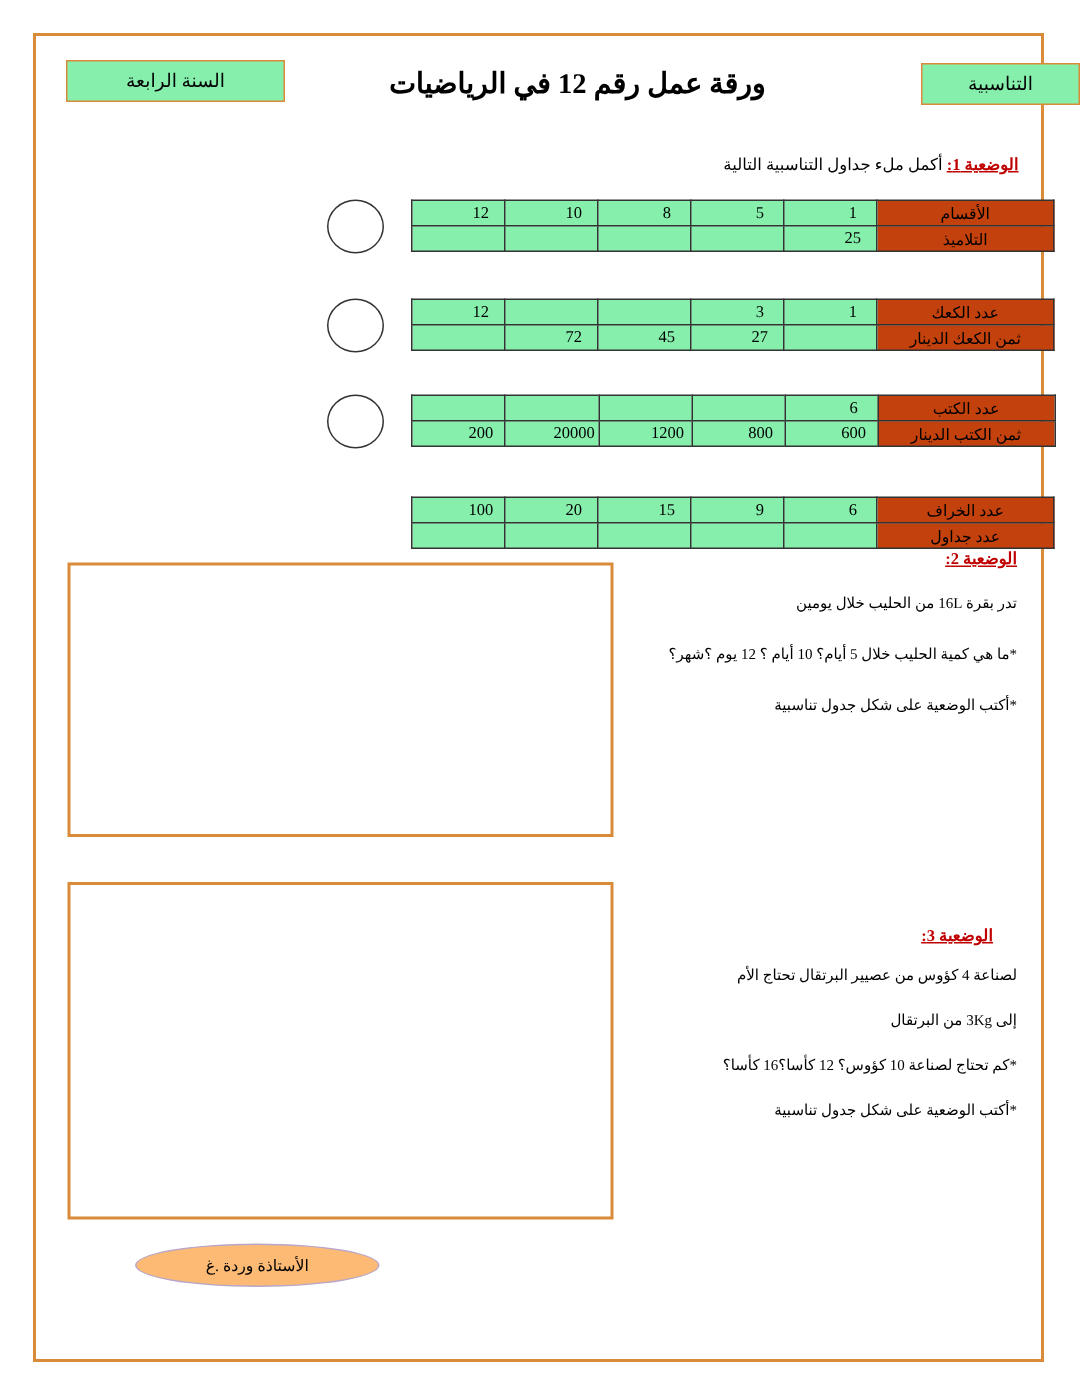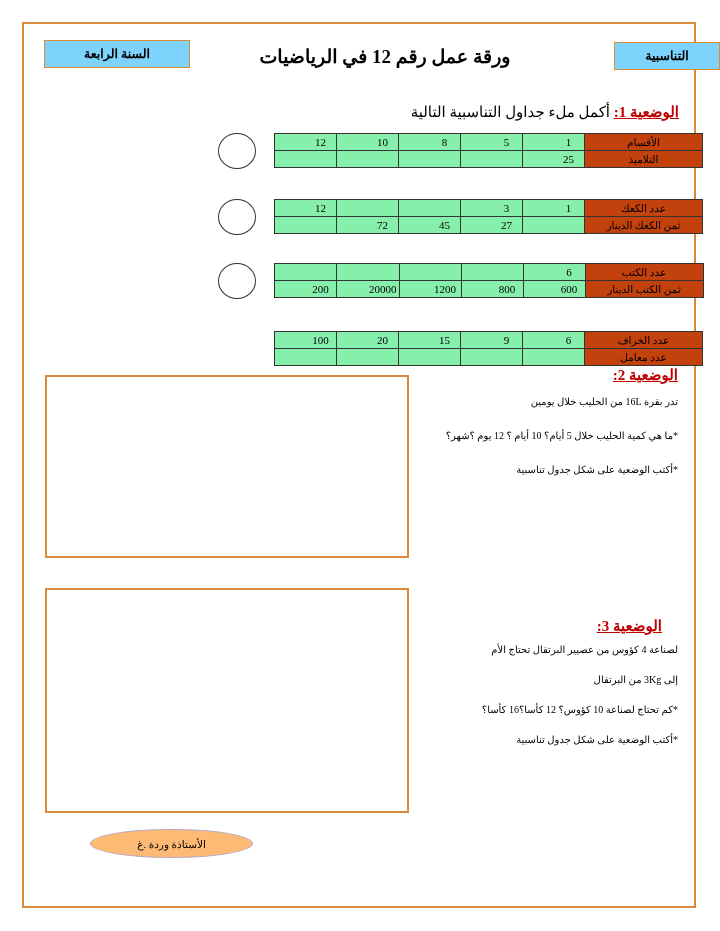--- a/index.html
+++ b/index.html
@@ -29,26 +29,26 @@
     width: 674px;
     height: 886px;
     border: 2px solid #d98b3a;
     box-sizing: border-box;
   }
   
   .hdr-box {
     position: absolute;
     border: 1.5px solid #d98b3a;
     box-sizing: border-box;
-    background: #7dd3fc;
+    background: #86efac;
     display: flex;
     align-items: center;
     justify-content: center;
     font-size: 12.5px;
-    font-weight: bold;
+    font-weight: normal;
   }
   #box-annee {
     left: 44px;
     top: 40px;
     width: 146px;
     height: 28px;
   }
   #box-theme {
     left: 570px;
     top: 42px;
@@ -65,21 +65,21 @@
     text-align: center;
     font-size: 19px;
     font-weight: bold;
     direction: rtl;
     line-height: 34px;
   }
 
   
   .sit-label {
     position: absolute;
-    font-size: 15px;
+    font-size: 11px;
     direction: rtl;
     white-space: nowrap;
   }
   .sit-label .red {
     color: #c00000;
     font-weight: bold;
     text-decoration: underline;
   }
   .sit-text {
     position: absolute;
@@ -260,21 +260,21 @@
     <tbody>
         <tr>
       <td class="rowhead">عدد الخراف</td>
       <td class="cell">6</td>
       <td class="cell">9</td>
       <td class="cell">15</td>
       <td class="cell">20</td>
       <td class="cell">100</td>
     </tr>
     <tr>
-      <td class="rowhead">عدد معامل</td>
+      <td class="rowhead">عدد جداول</td>
       <td class="cell"></td>
       <td class="cell"></td>
       <td class="cell"></td>
       <td class="cell"></td>
       <td class="cell"></td>
     </tr>
   </tbody>
     </table>
 
   <div class="sit-label" style="left:612px; top:366px; width:66px; text-align:right;">

